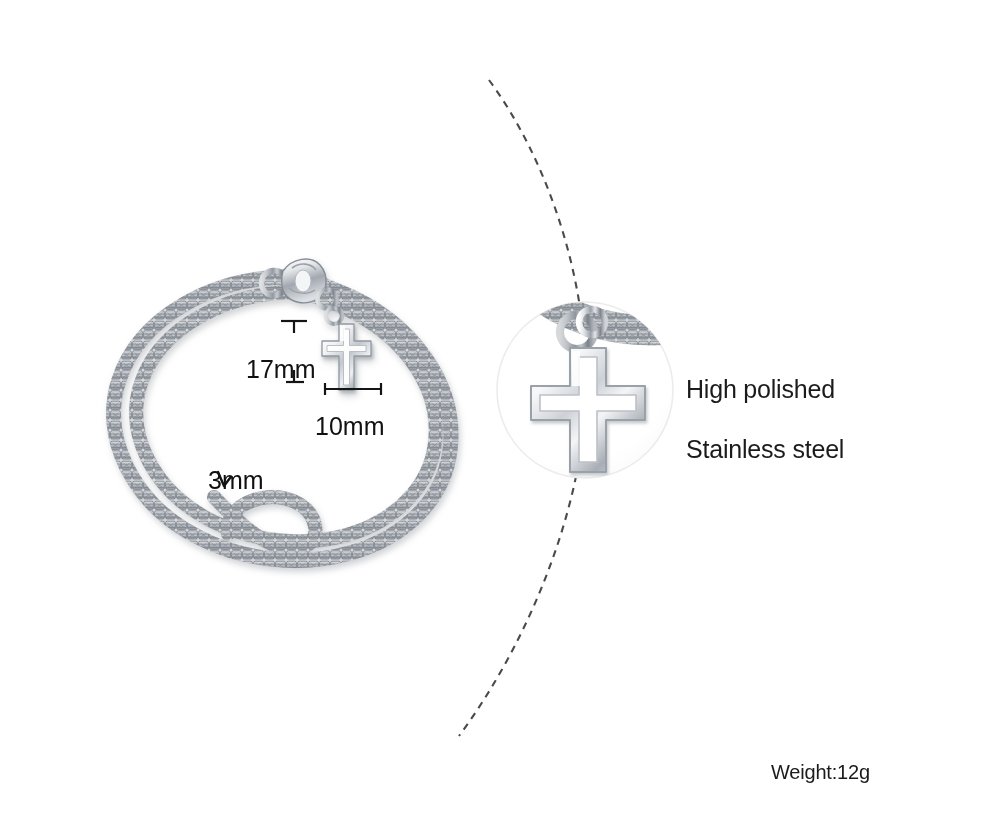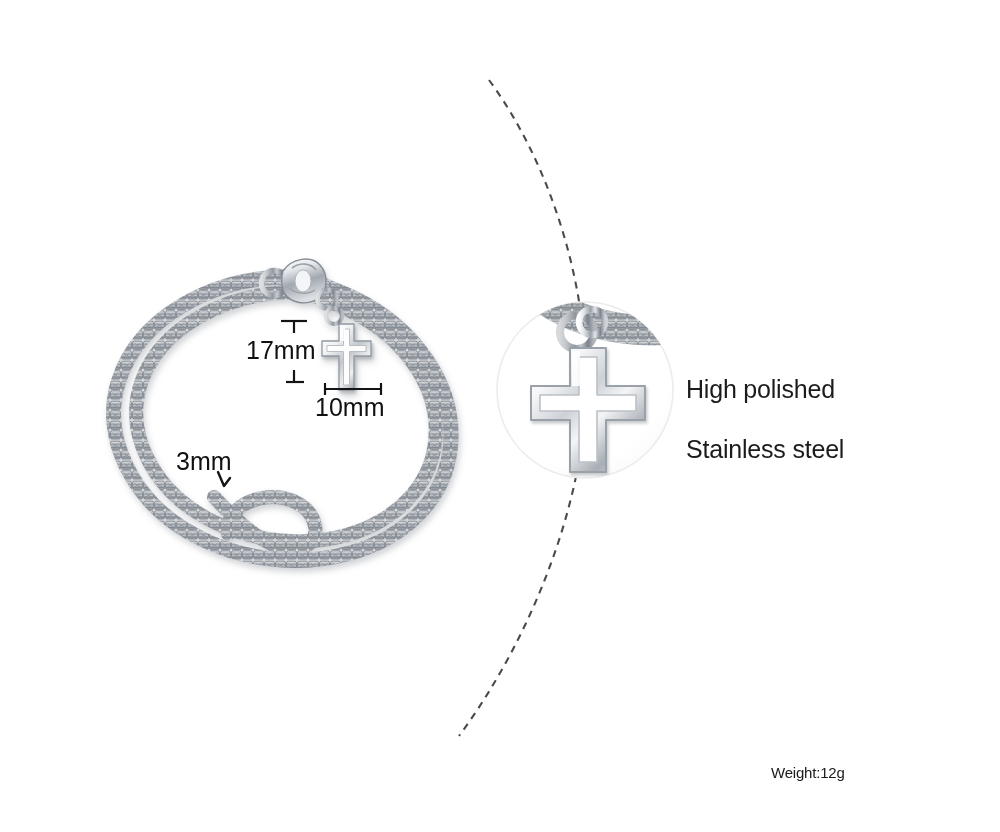--- a/index.html
+++ b/index.html
@@ -36,33 +36,34 @@
     letter-spacing: -0.2px;
   }
   #spec-block {
     left: 686px;
     top: 345px;
   }
   #spec-block div { white-space: nowrap; margin-top: 29px; }
   #weight-text {
     left: 771px;
     top: 757px;
-    font-size: 15px;
+    font-size: 20px;
   }
   .dim-label {
     position: absolute;
     font-family: "Liberation Sans", sans-serif;
     font-size: 25px;
     color: #111111;
     white-space: nowrap;
     font-weight: 400;
+    margin-top: 19px;
   }
   #dim-17 { left: 246px; top: 336px; }
   #dim-10 { left: 315px; top: 393px; }
-  #dim-3  { left: 176px; top: 447px; }
+  #dim-3  { left: 208px; top: 447px; }
 </style>
 </head>
 <body>
 
 <div class="stage">
 <svg viewBox="0 0 1000 832" xmlns="http://www.w3.org/2000/svg">
   <defs>
 
     <linearGradient id="gMetalV" x1="0" y1="0" x2="0" y2="1">
       <stop offset="0%" stop-color="#ffffff"></stop>

